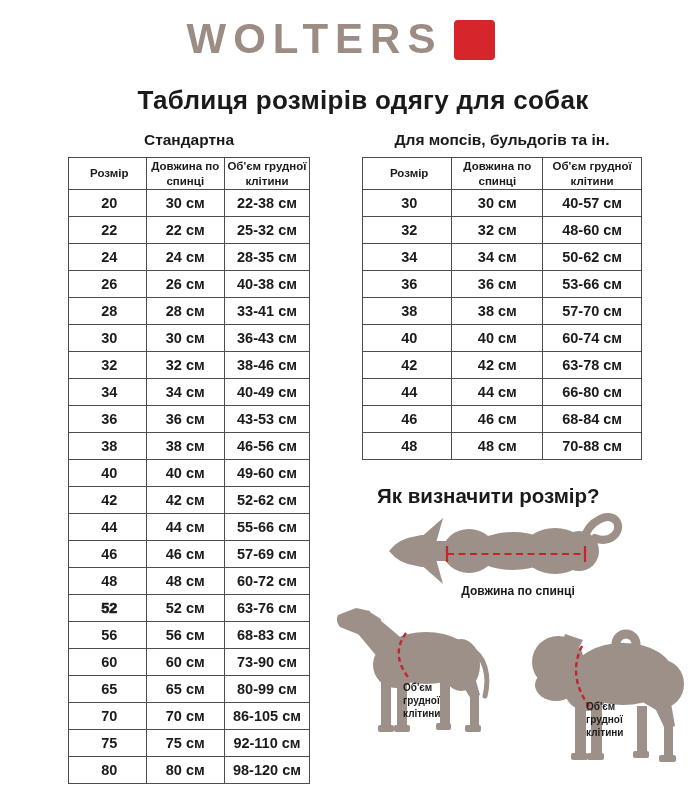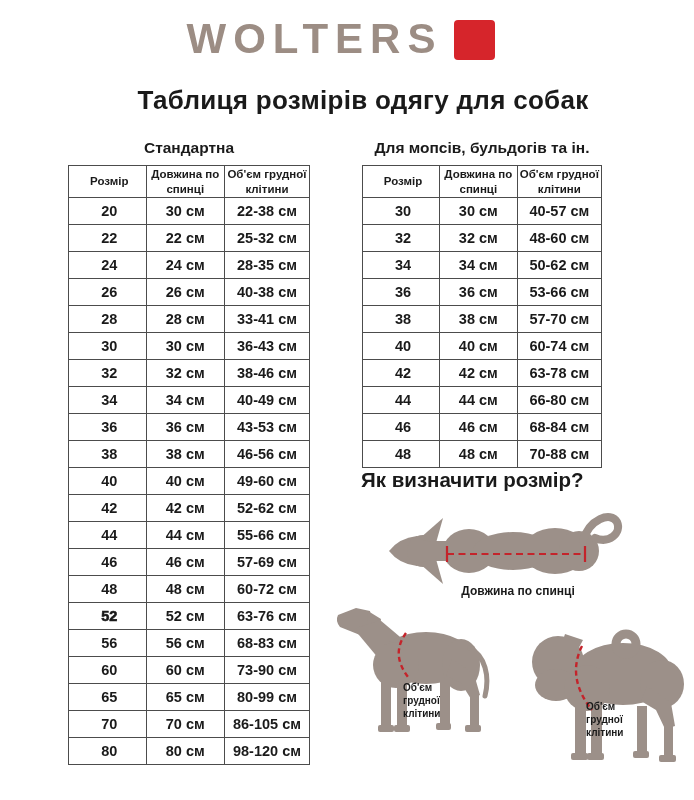--- a/index.html
+++ b/index.html
@@ -8,33 +8,33 @@
   
   .logo-row{position:absolute;top:18px;left:0;right:12px;display:flex;justify-content:center;align-items:center;gap:12px;}
   .logo-text{font-size:42px;font-weight:700;letter-spacing:7px;line-height:1;transform:scaleY(1.02);}
   .logo-square{width:41px;height:40px;border-radius:4px;background:currentColor;display:inline-block;margin-top:2px;}
   
   .main-title{position:absolute;top:69px;left:0;width:100%;margin:16px;text-align:center;
               font-size:26px;font-weight:700;letter-spacing:.3px;}
   
   .tbl-block{position:absolute;top:128px;}
   .tbl-block.left{left:68px;width:242px;}
-  .tbl-block.right{left:362px;width:240px;}
-  .tbl-caption{margin:8px 0 6px 0;text-align:center;font-size:15.5px;font-weight:700;line-height:23px;}
+  .tbl-block.right{left:362px;width:280px;}
+  .tbl-caption{margin:0 0 6px 0;text-align:center;font-size:15.5px;font-weight:700;line-height:23px;}
   table{border-collapse:collapse;width:100%;table-layout:fixed;}
   th,td{border:1px solid #4c4c4c;text-align:center;vertical-align:middle;padding:0 2px;}
   th{height:31px;font-size:11.5px;font-weight:700;line-height:1.22;}
   td{height:26px;font-size:14.5px;font-weight:700;}
   th:nth-child(1),td:nth-child(1){width:31%;padding-left:6px;}
   th:nth-child(2),td:nth-child(2){width:33%;}
   th:nth-child(3),td:nth-child(3){width:36%;}
   td.em{-webkit-text-stroke:.6px currentColor;}
   
   .guide{position:absolute;left:333px;top:460px;width:361px;height:340px;}
-  .guide-heading{position:absolute;left:28px;top:8px;margin:0;font-size:20.5px;font-weight:700;white-space:nowrap;}
+  .guide-heading{position:absolute;left:28px;top:8px;margin:16px;font-size:20.5px;font-weight:700;white-space:nowrap;}
   .dog-svg{position:absolute;display:block;}
   .dog1{left:50px;top:45px;width:250px;height:84px;}
   .dog2{left:1px;top:143px;width:160px;height:135px;}
   .dog3{left:192px;top:168px;width:170px;height:140px;}
   .back-label{position:absolute;left:85px;top:124px;width:200px;text-align:center;
               font-size:12px;font-weight:700;z-index:2;}
   .chest-label{position:absolute;font-size:10px;font-weight:700;line-height:13px;z-index:2;}
   .chest-label.one{left:70px;top:221px;}
   .chest-label.two{left:253px;top:240px;}
 </style>
@@ -153,20 +153,25 @@
           </tr>
           <tr>
             <td>65</td>
             <td>65 см</td>
             <td>80-99 см</td>
           </tr>
           <tr>
             <td>70</td>
             <td>70 см</td>
             <td>86-105 см</td>
+          </tr>
+          <tr>
+            <td>75</td>
+            <td>75 см</td>
+            <td>92-110 см</td>
           </tr>
           <tr>
             <td>80</td>
             <td>80 см</td>
             <td>98-120 см</td>
           </tr>
         </tbody>
       </table>
   </section>
 

